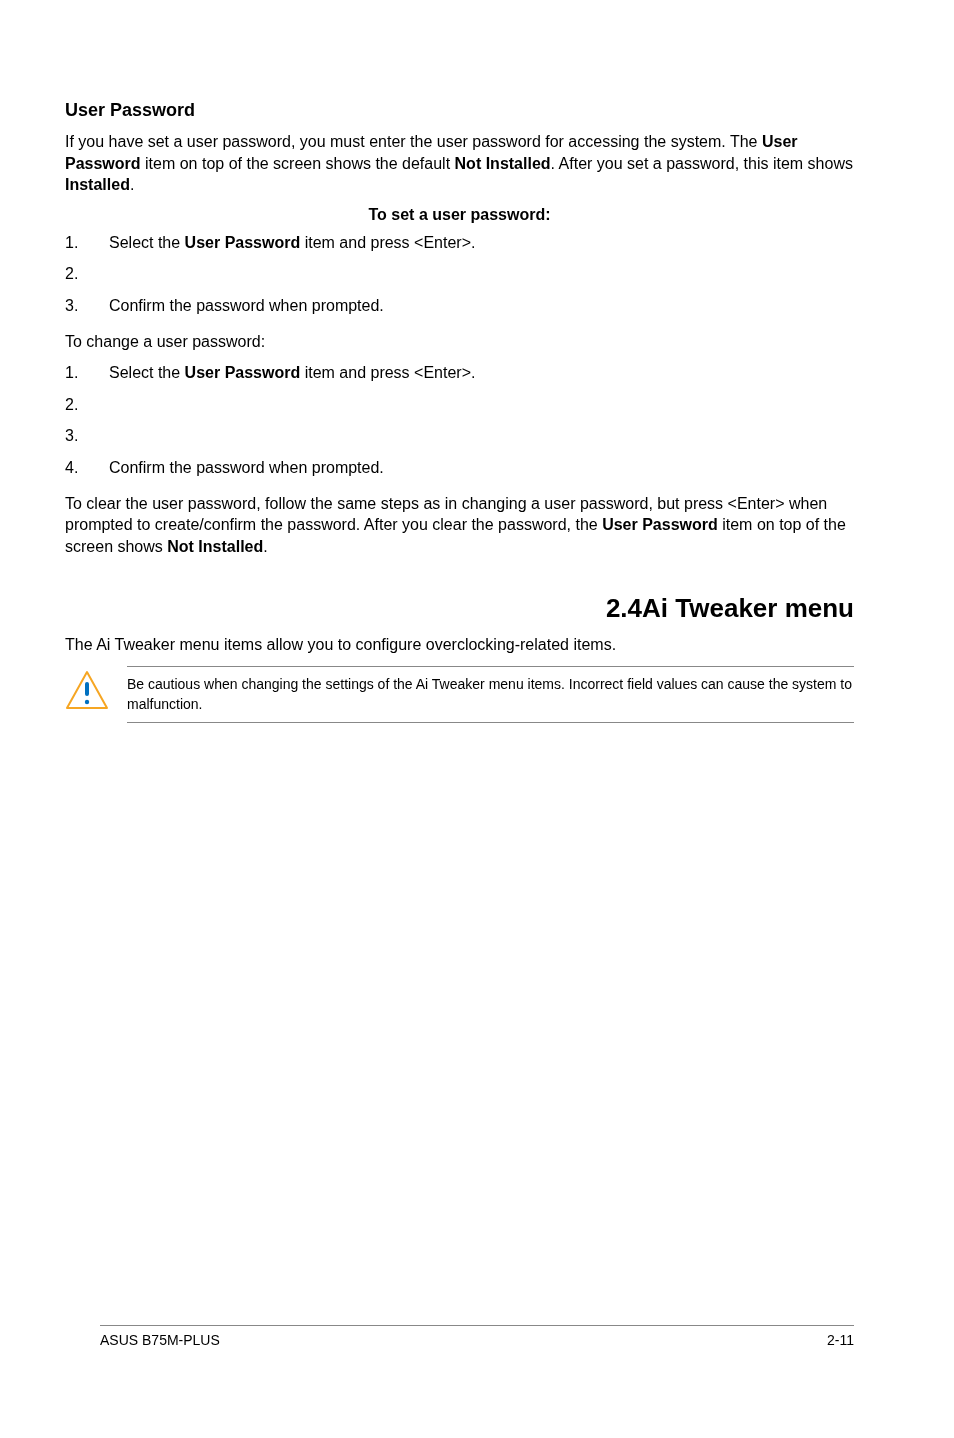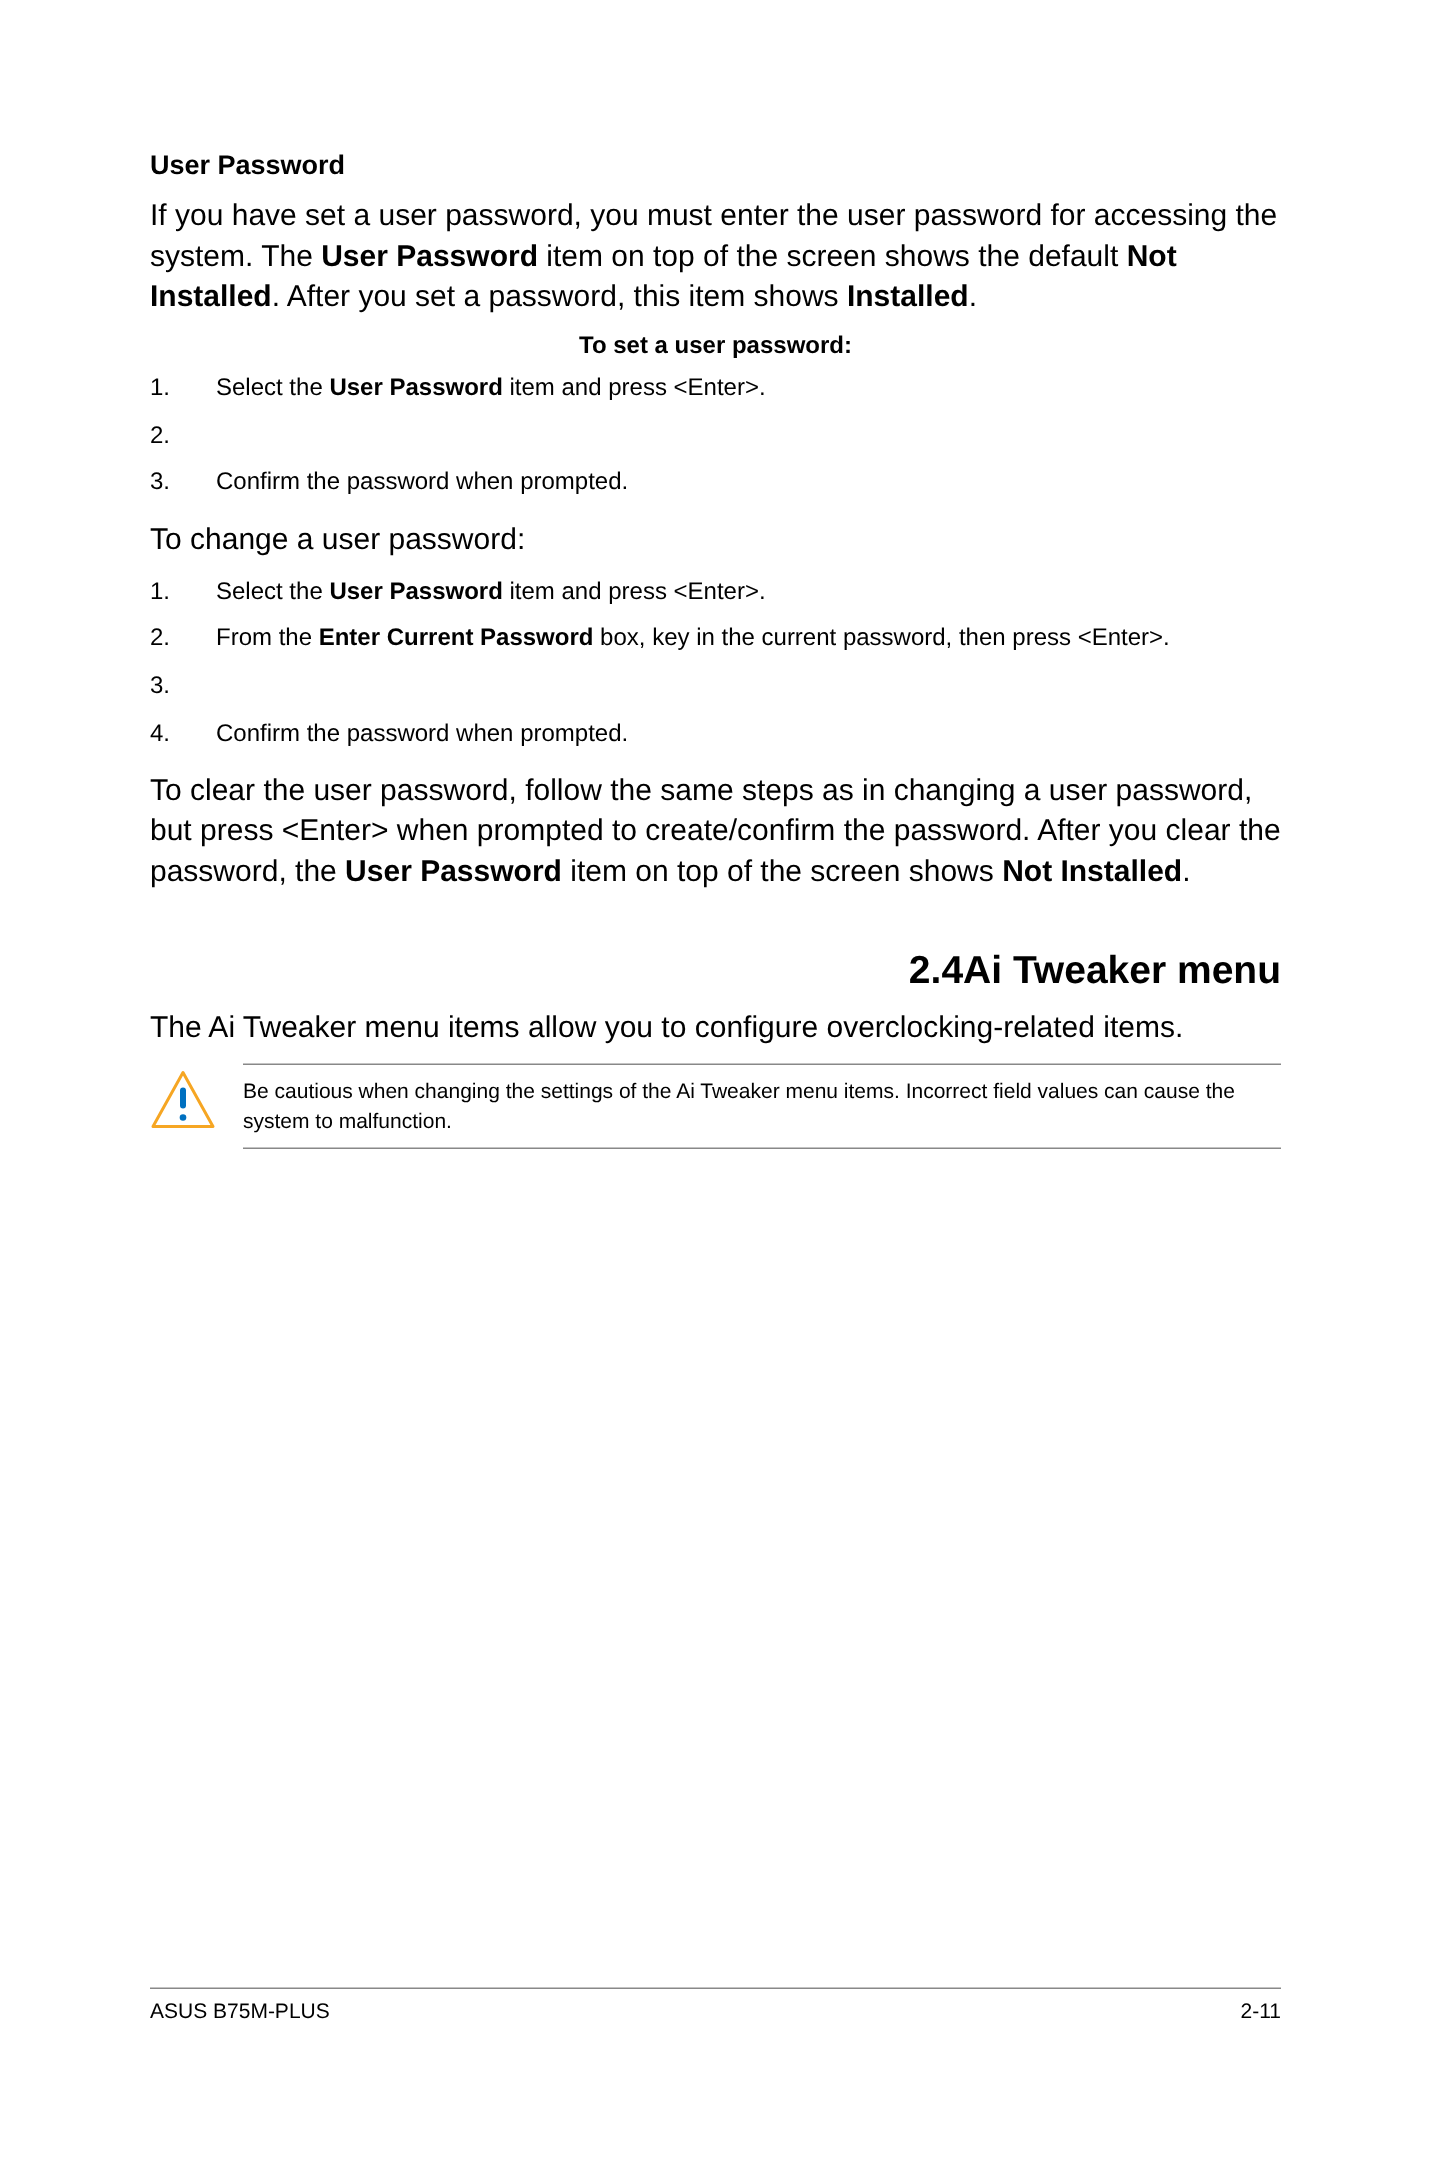--- a/index.html
+++ b/index.html
@@ -1,19 +1,19 @@
 <!DOCTYPE html>
 <html><head>
 <meta charset="utf-8">
 <style>
   * { box-sizing: border-box; margin: 0; padding: 0; }
   html, body { width: 954px; background: #fff; font-family: Arial, Helvetica, sans-serif; color: #000; }
-  .page { padding: 100px 100px 40px 100px; min-height: 1398px; position: relative; }
+  .page { padding: 100px 100px 40px 65px; min-height: 1398px; position: relative; }
   h3.subhead { font-size: 18px; font-weight: bold; margin-bottom: 10px; }
-  p.para { font-size: 20px; line-height: 1.35; margin-bottom: 10px; }
+  p.para { font-size: 16px; line-height: 1.35; margin-bottom: 10px; }
   p.subpara { font-size: 16px; font-weight: bold; margin-bottom: 8px; text-align: center; }
   ol.numlist { list-style: none; margin-bottom: 14px; }
   ol.numlist li { display: flex; font-size: 16px; line-height: 1.35; margin-bottom: 10px; }
   ol.numlist li .num { width: 44px; flex-shrink: 0; }
   h2.section { font-size: 26px; font-weight: bold; margin-top: 36px; margin-bottom: 10px; text-align: right; }
   h2.section .secnum { display: inline-block; width: 110px; }
   .notewrap { display: flex; align-items: flex-start; }
   .noteicon { width: 62px; flex-shrink: 0; padding-top: 4px; }
   .notetext { flex: 1; border-top: 1px solid #888; border-bottom: 1px solid #888; padding: 8px 0; font-size: 14px; line-height: 1.4; }
   .footer { position: absolute; bottom: 50px; left: 100px; right: 100px; border-top: 1px solid #888; padding-top: 6px; display: flex; justify-content: space-between; font-size: 14px; }
@@ -49,21 +49,20 @@
 
   <p class="para">To change a user password:</p>
 
   <ol class="numlist">
     <li>
       <span class="num">1.</span>
       <span><span>Select the </span><b>User Password</b><span> item and press &lt;Enter&gt;.</span></span>
     </li>
     <li>
       <span class="num">2.</span>
-      <span><span>From the </span><b>Enter Current Password</b><span> box, key in the current password, then press &lt;Enter&gt;.</span></span>
     </li>
     <li>
       <span class="num">3.</span>
     </li>
     <li>
       <span class="num">4.</span>
       <span><span>Confirm the password when prompted.</span></span>
     </li>
   </ol>
 

